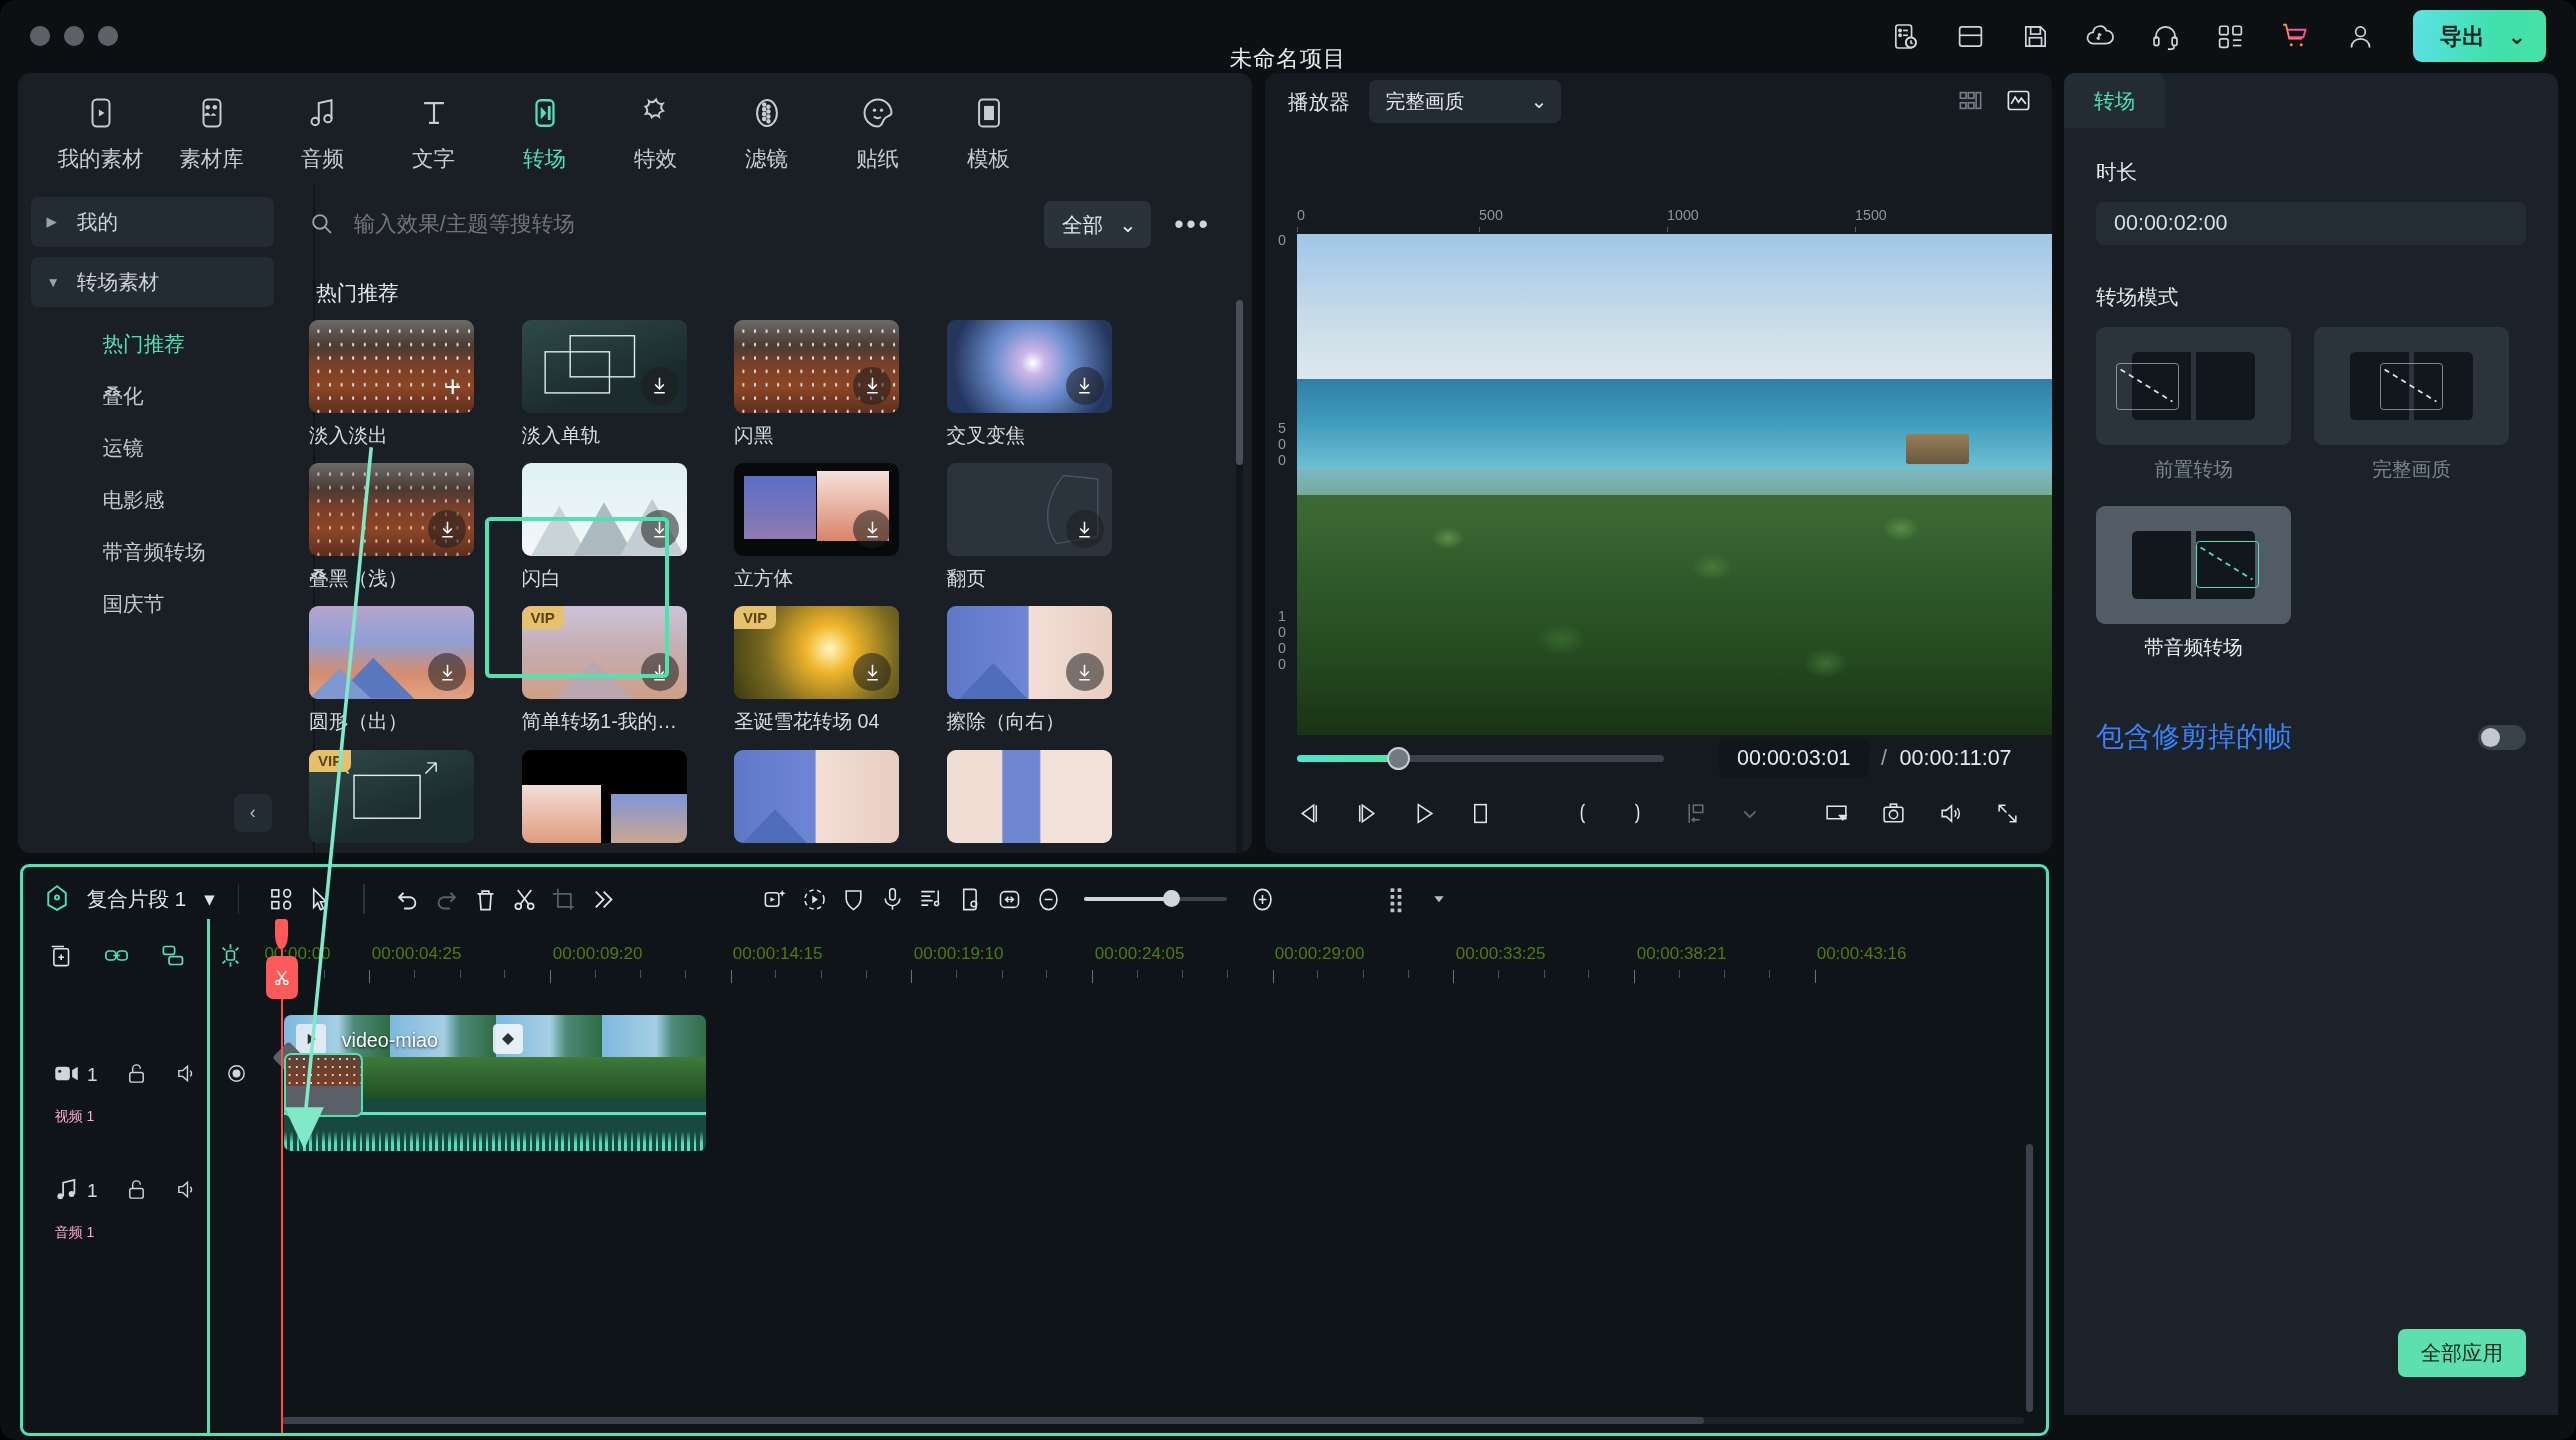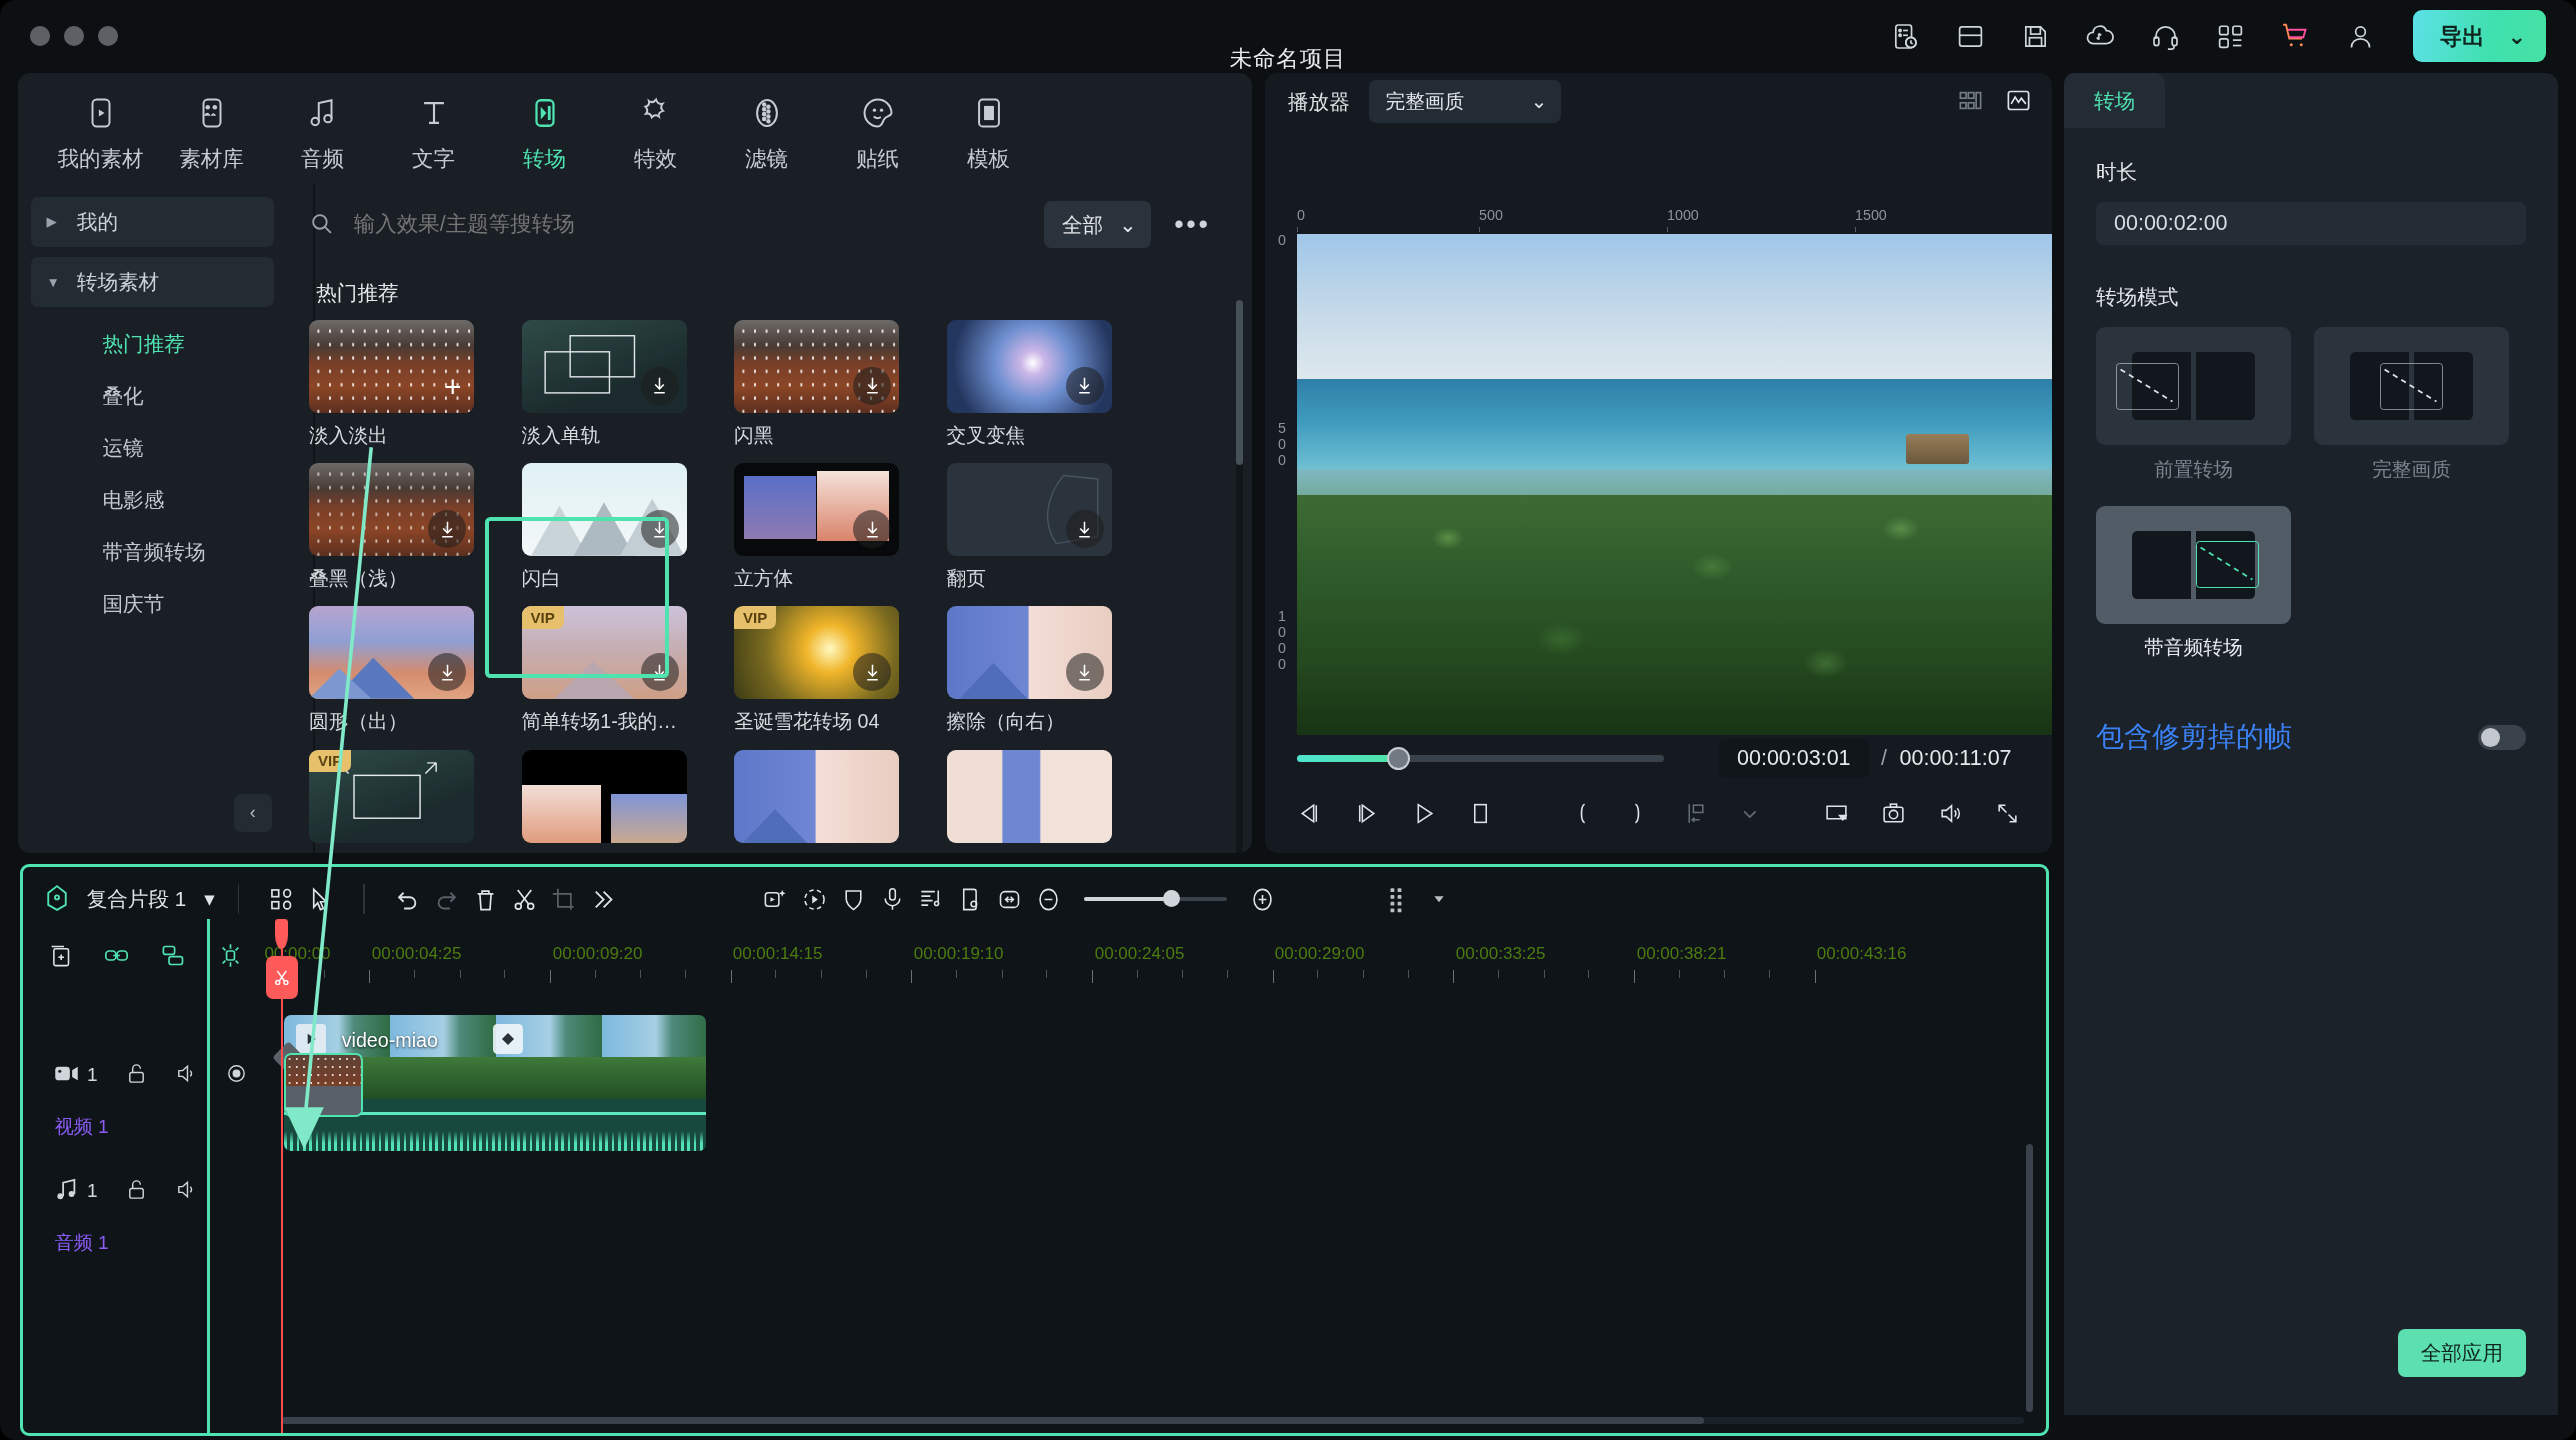--- a/index.html
+++ b/index.html
@@ -266,21 +266,21 @@
 
   .tl-subbar { height: 52px; display: flex; align-items: center; padding-left: 23px; gap: 30px; position: relative; }
   .ruler2 { position: absolute; left: 256px; right: 0; top: 0; height: 52px; }
   .ruler2 .rtk { position: absolute; top: 12.5px; font-size: 17px; color: #4d7c0f; }
   .ruler2 .rt { position: absolute; top: 39px; width: 0.9px; height: 8px; background: #4a5259; }
   .ruler2 .rt.maj { height: 12.5px; background: #69727a; }
 
   .tl-area { position: absolute; left: 0; right: 0; top: 116px; bottom: 0; }
   .trk-head { position: absolute; left: 0; width: 256px; }
   .trk-row1 { display: flex; align-items: center; gap: 27px; padding-left: 30px; height: 39px; }
-  .trk-name { padding-left: 32px; font-size: 19px; color: #8b5cf6; margin-top: 20px; }
+  .trk-name { padding-left: 32px; font-size: 14px; color: #f9a8d4; margin-top: 14px; }
   .trk-cnt { font-size: 19px; color: #d4d9de; margin-left: -19.7px; }
 
   .playhead { position: absolute; left: 258px; top: 0; width: 2.7px; background: #ff4d4d; }
   .ph-top { position: absolute; left: 252px; top: 52px; width: 13.4px; height: 30px;
     background: #ff5a5a; border-radius: 3.6px 3.6px 50% 50%; }
   .ph-scissors { position: absolute; left: 243px; top: 89px; width: 32px; height: 43px;
     background: #ff5a5a; border-radius: 7.2px; display: flex; align-items: center; justify-content: center; }
   .green-line { position: absolute; left: 184px; top: 52px; bottom: 0; width: 3.6px; background: #4fe3b0; }
 
   .clip { position: absolute; left: 261px; top: 32px; width: 422px; height: 136px;

